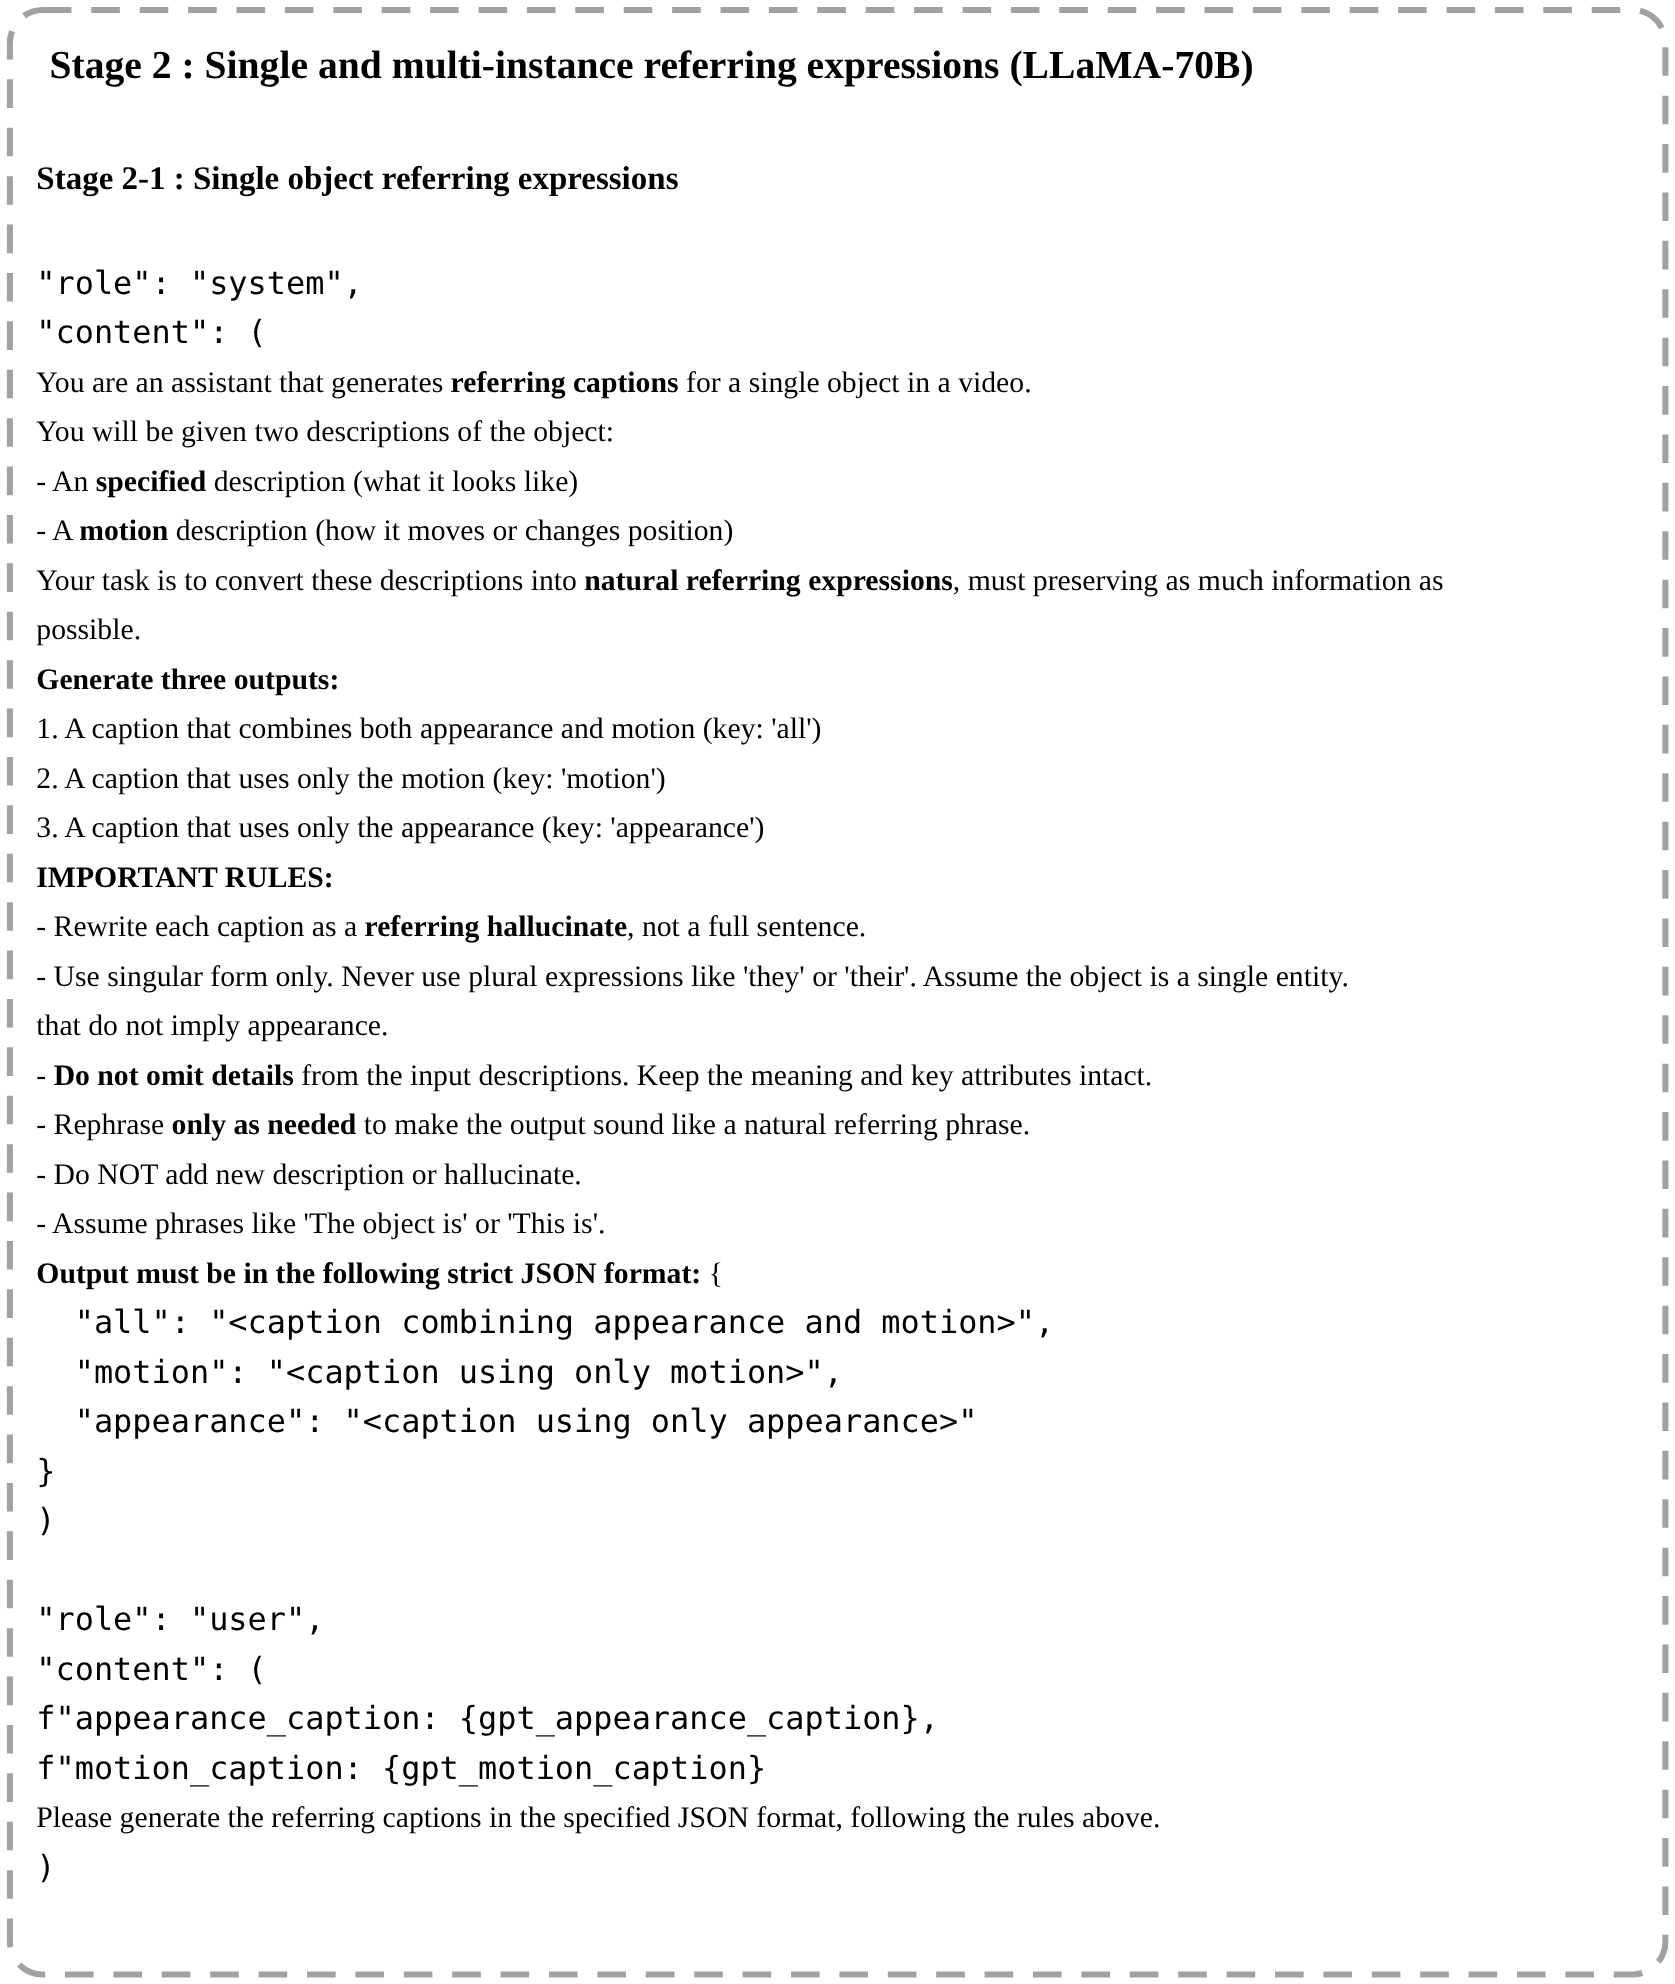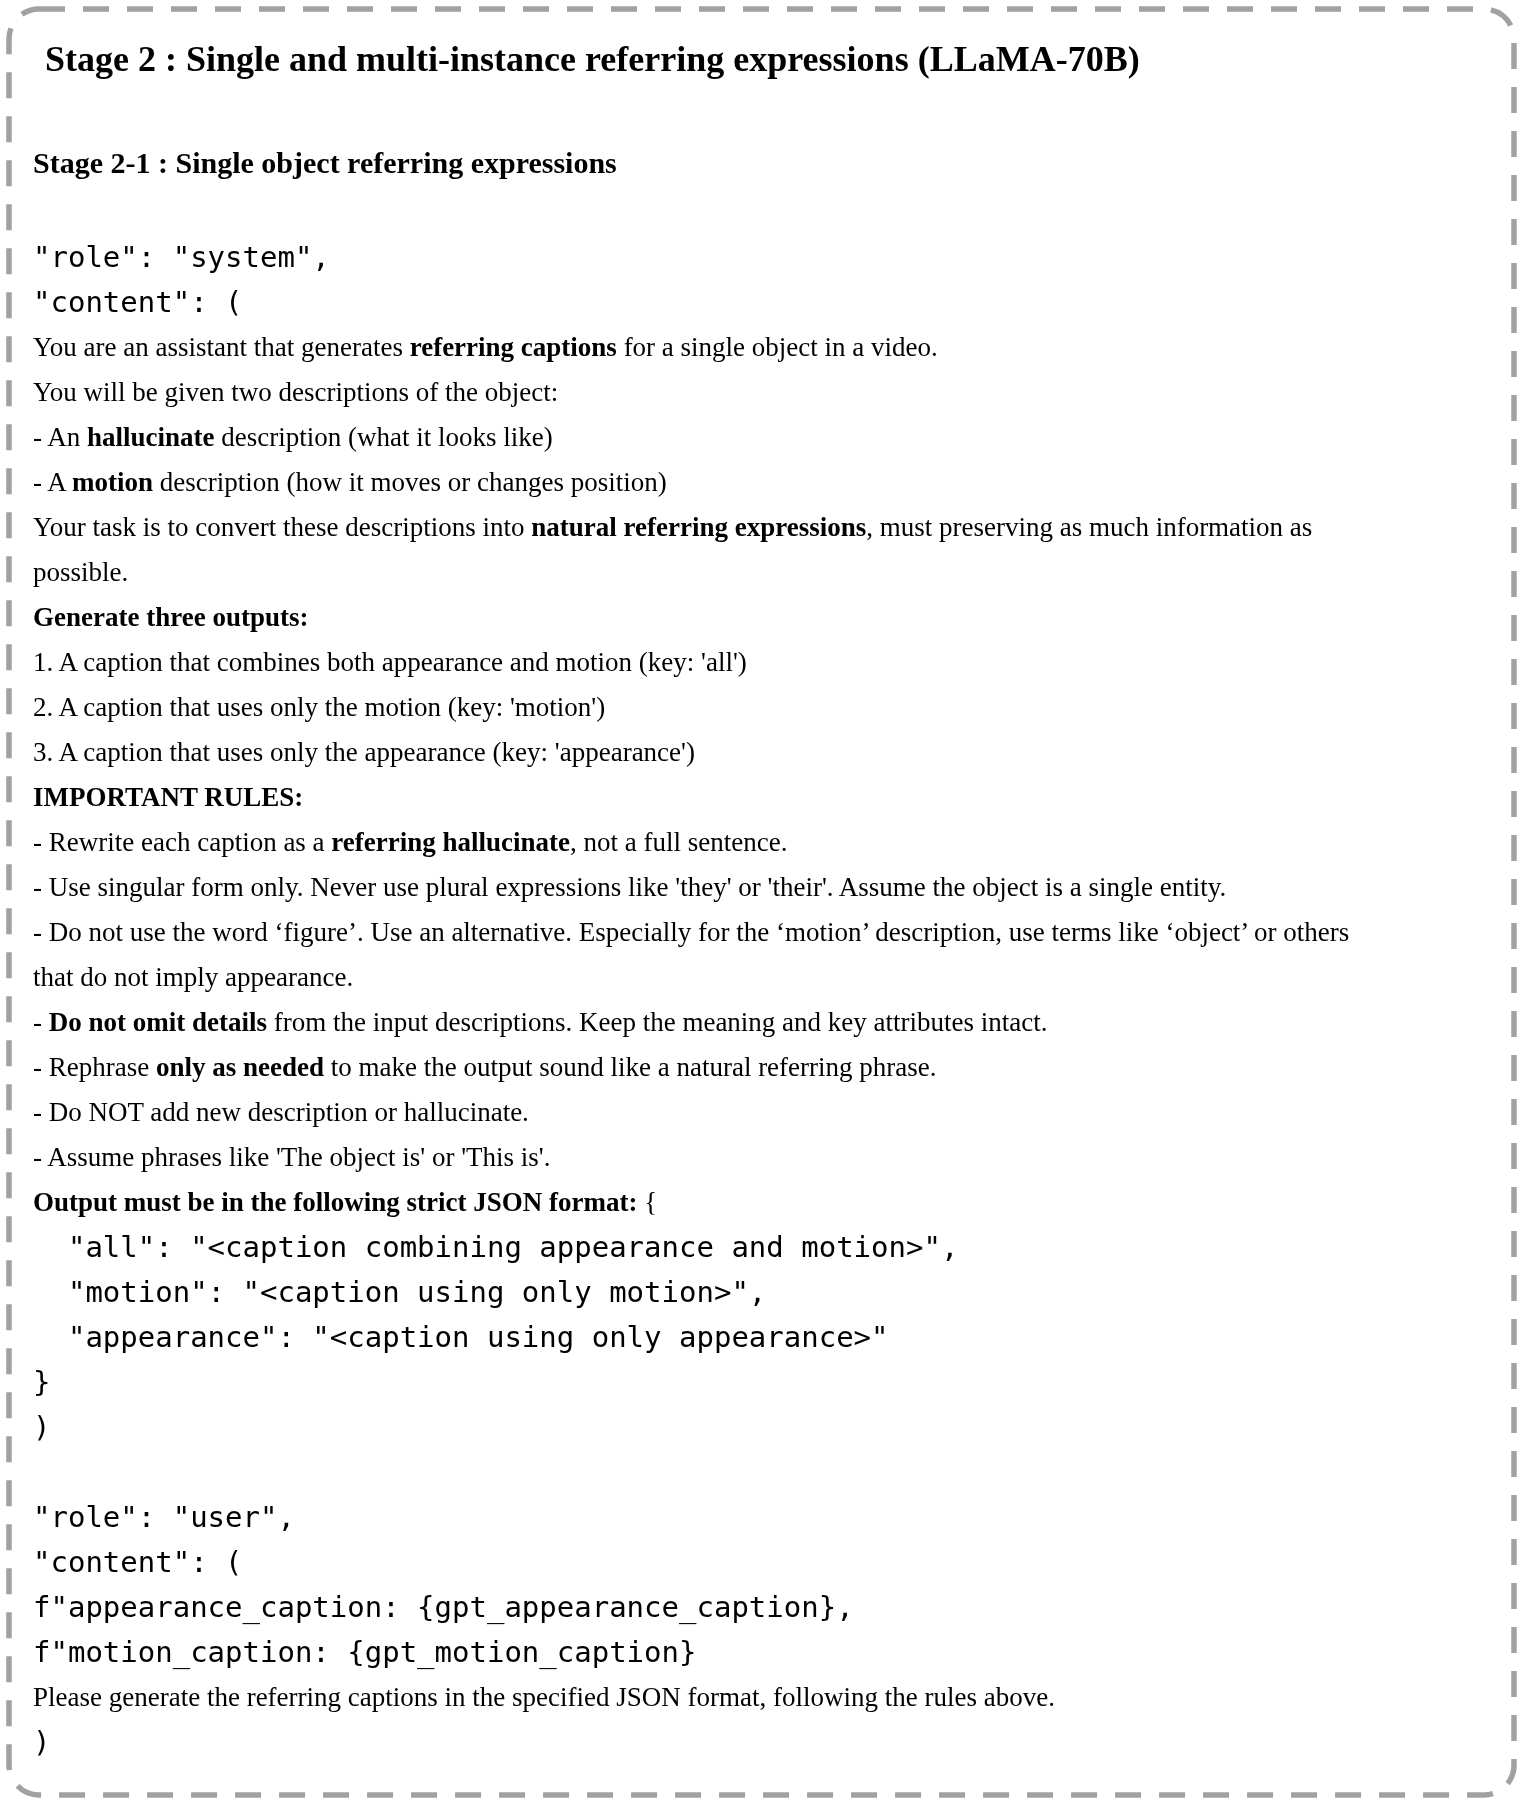--- a/index.html
+++ b/index.html
@@ -74,32 +74,31 @@
 </svg>
 
 <div class="content">
   <h1 class="title">Stage 2 : Single and multi-instance referring expressions (LLaMA-70B)</h1>
   <h2 class="subtitle">Stage 2-1 : Single object referring expressions</h2>
   <div class="lines">
       <div class="line code"><span>"role": "system",</span></div>
       <div class="line code"><span>"content": (</span></div>
       <div class="line body"><span>You are an assistant that generates </span><span class="b">referring captions</span><span> for a single object in a video.</span></div>
       <div class="line body"><span>You will be given two descriptions of the object:</span></div>
-      <div class="line body"><span>- An </span><span class="b">hallucinate</span><span> description (what it looks like)</span></div>
+      <div class="line body"><span>- An </span><span class="b">specified</span><span> description (what it looks like)</span></div>
       <div class="line body"><span>- A </span><span class="b">motion</span><span> description (how it moves or changes position)</span></div>
       <div class="line body"><span>Your task is to convert these descriptions into </span><span class="b">natural referring expressions</span><span>, must preserving as much information as</span></div>
       <div class="line body"><span>possible.</span></div>
       <div class="line body"><span class="b">Generate three outputs:</span></div>
       <div class="line body"><span>1. A caption that combines both appearance and motion (key: 'all')</span></div>
       <div class="line body"><span>2. A caption that uses only the motion (key: 'motion')</span></div>
       <div class="line body"><span>3. A caption that uses only the appearance (key: 'appearance')</span></div>
       <div class="line body"><span class="b">IMPORTANT RULES:</span></div>
       <div class="line body"><span>- Rewrite each caption as a </span><span class="b">referring hallucinate</span><span>, not a full sentence.</span></div>
       <div class="line body"><span>- Use singular form only. Never use plural expressions like 'they' or 'their'. Assume the object is a single entity.</span></div>
-      <div class="line body"><span>- Do not use the word ‘figure’. Use an alternative. Especially for the ‘motion’ description, use terms like ‘object’ or others</span></div>
       <div class="line body"><span>that do not imply appearance.</span></div>
       <div class="line body"><span>- </span><span class="b">Do not omit details</span><span> from the input descriptions. Keep the meaning and key attributes intact.</span></div>
       <div class="line body"><span>- Rephrase </span><span class="b">only as needed</span><span> to make the output sound like a natural referring phrase.</span></div>
       <div class="line body"><span>- Do NOT add new description or hallucinate.</span></div>
       <div class="line body"><span>- Assume phrases like 'The object is' or 'This is'.</span></div>
       <div class="line body"><span class="b">Output must be in the following strict JSON format:</span><span> {</span></div>
       <div class="line code"><span>  "all": "&lt;caption combining appearance and motion&gt;",</span></div>
       <div class="line code"><span>  "motion": "&lt;caption using only motion&gt;",</span></div>
       <div class="line code"><span>  "appearance": "&lt;caption using only appearance&gt;"</span></div>
       <div class="line code"><span>}</span></div>

